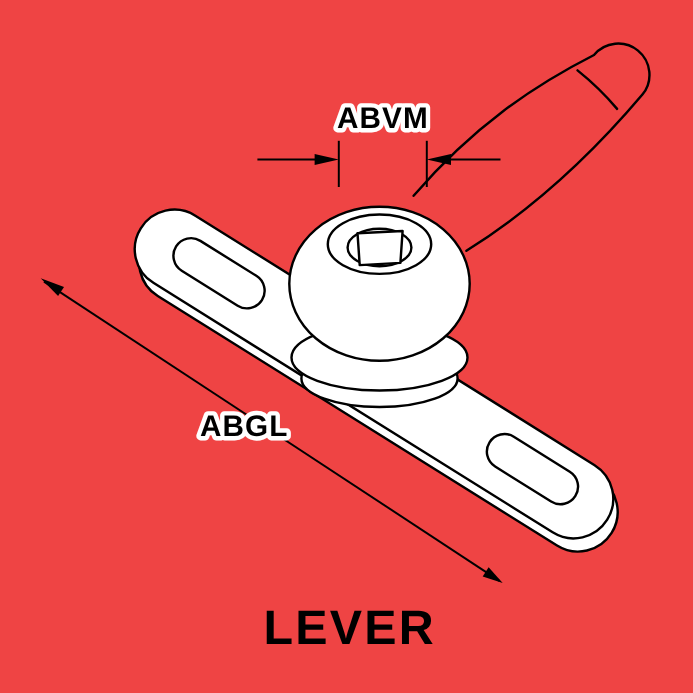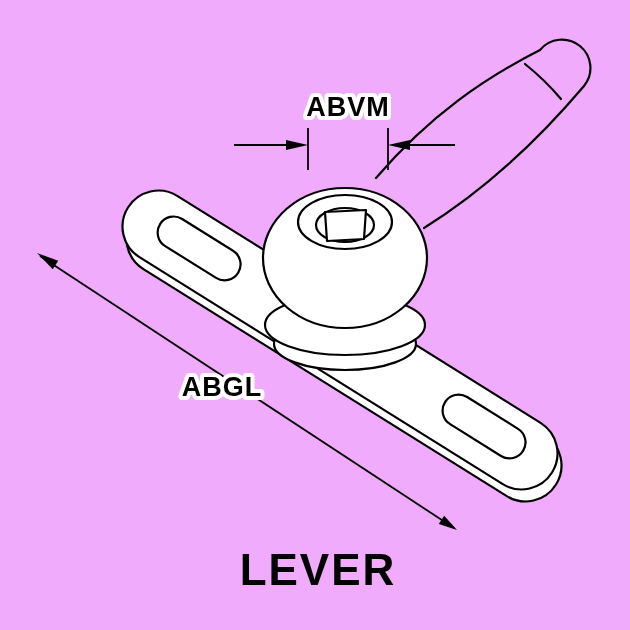--- a/index.html
+++ b/index.html
@@ -1,19 +1,19 @@
 <!DOCTYPE html>
 <html><head>
 <meta charset="utf-8">
 <style>
   html,body{margin:0;padding:0;background:#ffffff;}
   .canvas{
     position:relative;
     width:630px;height:630px;
-    background:#f0abfc;
+    background:#ef4444;
     overflow:hidden;
     font-family:"Liberation Sans", sans-serif;
   }
   svg{display:block;}
   .part{fill:#ffffff;stroke:#000000;stroke-width:2.2;stroke-linejoin:round;}
   .part-open{fill:none;stroke:#000000;stroke-width:2.2;stroke-linecap:round;}
   .dim{stroke:#000000;stroke-width:1.8;fill:none;}
   .arrowhead{fill:#000000;stroke:none;}
   .dim-label{
     font-family:"Liberation Sans", sans-serif;

